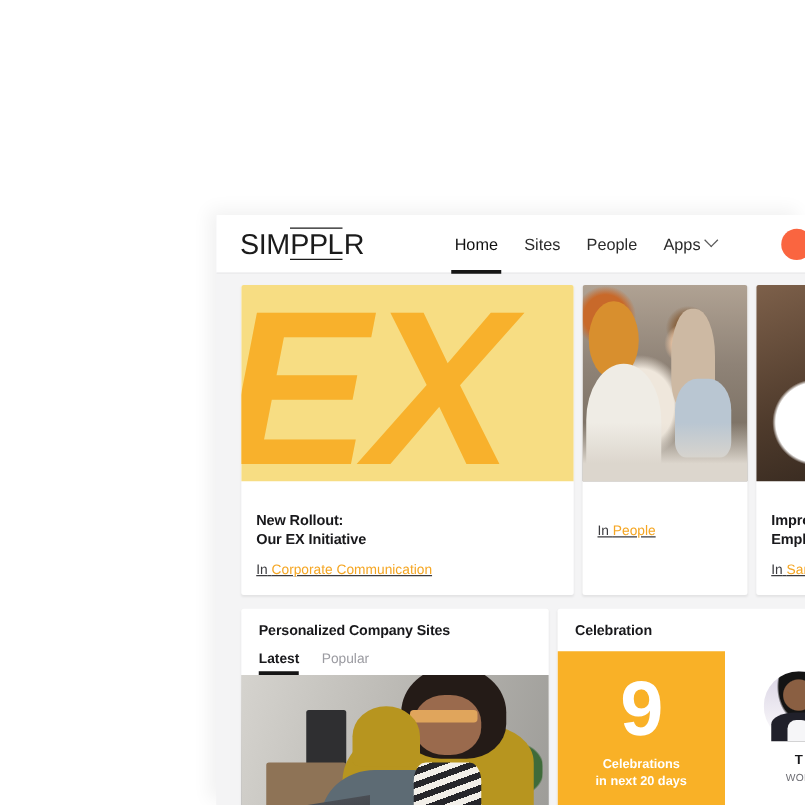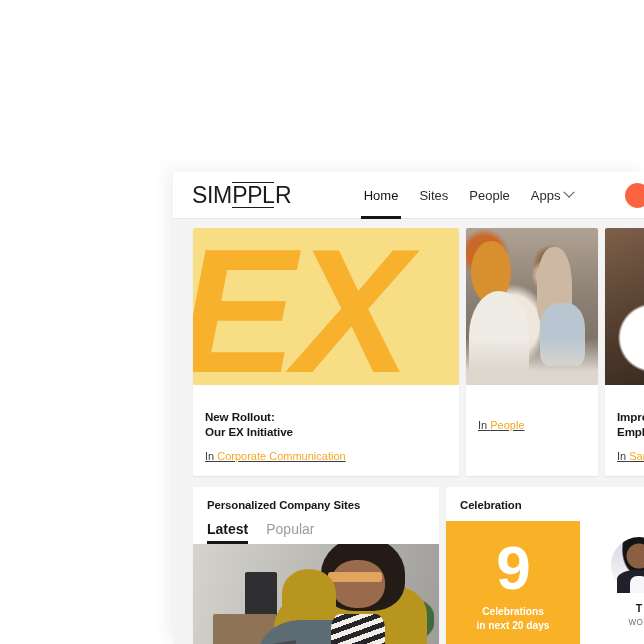--- a/index.html
+++ b/index.html
@@ -247,21 +247,21 @@
   }
 
   .tabs {
     display: flex;
     margin-top: 10px;
     padding: 0 14px;
     gap: 18px;
   }
   .tab {
     position: relative;
-    font-size: 14px;
+    font-size: 11px;
     color: #9b9ba1;
     padding-bottom: 7px;
     cursor: pointer;
     font-weight: 400;
   }
   .tab.active { color: #18181b; font-weight: 700; }
   .tab.active::after {
     content: "";
     position: absolute;
     left: 0; right: 0; bottom: 0;

